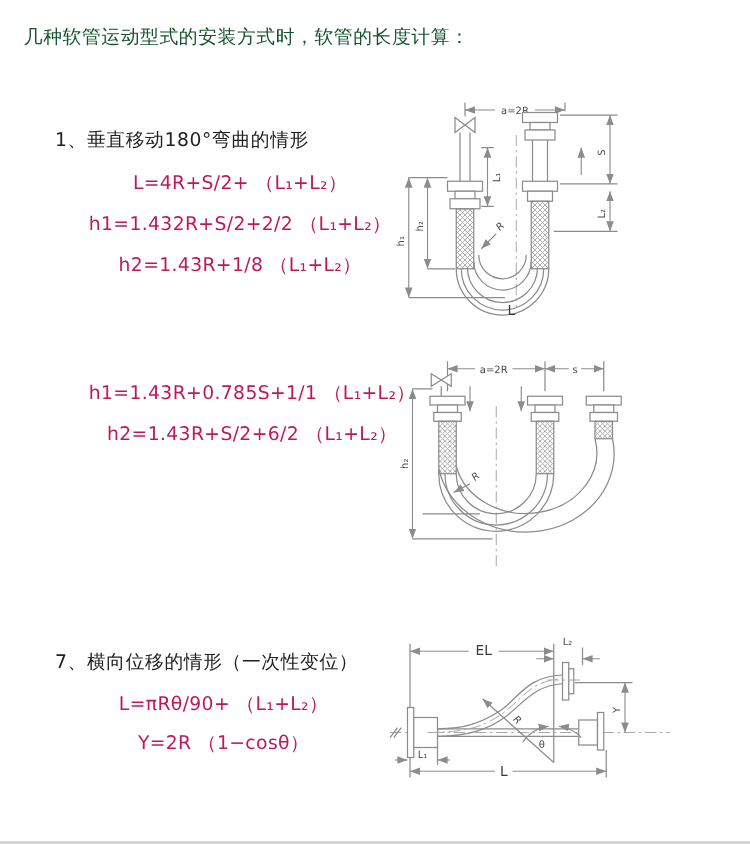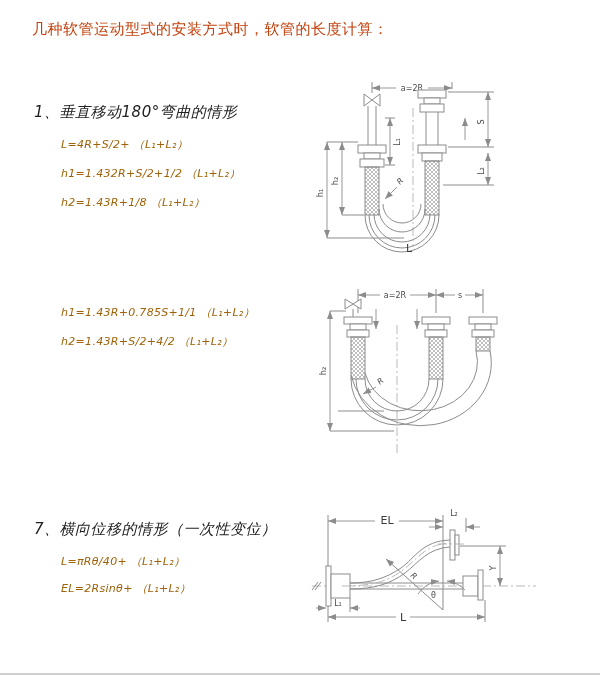--- a/index.html
+++ b/index.html
@@ -3,27 +3,27 @@
 <meta charset="utf-8">
 <style>
   html,body{margin:0;padding:0;}
   body{
     width:600px;height:675px;position:relative;background:#ffffff;
     font-family:"DejaVu Sans","Liberation Sans",sans-serif;
     color:#1f1f1f;overflow:hidden;
     border-right:1px solid #e2e2e2;
   }
   .page-title{
-    position:absolute;left:32px;top:20px;
-    font-size:15px;letter-spacing:.5px;color:#c2410c;
+    position:absolute;left:19px;top:20px;
+    font-size:15px;letter-spacing:.5px;color:#14532d;
   }
-  .section{position:absolute;left:34px;font-style:italic;}
+  .section{position:absolute;left:44px;}
   #s1{top:103px;} #s2{top:305px;} #s3{top:520px;}
   .section-heading{font-size:15px;color:#212121;letter-spacing:.5px;margin:0 0 15px 0;}
-  .formula{font-size:11px;color:#a16207;margin:0 0 14px 27px;letter-spacing:.3px;}
+  .formula{font-size:15px;color:#be185d;margin:0 0 14px 27px;letter-spacing:.3px;text-align:center;}
   #s3 .formula{margin-bottom:12px;}
   .diag{position:absolute;}
   #d1{left:312px;top:68px;}
   #d2{left:312px;top:281px;}
   #d3{left:298px;top:502px;}
   .ln{stroke:#8c8c8c;fill:none;stroke-width:1;}
   .fl{stroke:#8c8c8c;fill:#ffffff;stroke-width:1;}
   .hz{stroke:#8c8c8c;fill:url(#braid);stroke-width:1;}
   .cl{stroke:#a8a8a8;fill:none;stroke-width:.8;stroke-dasharray:9 3 2 3;}
   .dim{stroke:#8c8c8c;fill:none;stroke-width:.9;marker-start:url(#arr);marker-end:url(#arr);}
@@ -34,33 +34,33 @@
   .bottom-border{position:absolute;left:0;right:0;bottom:0;height:2px;background:#cfcfcf;}
 </style>
 </head>
 <body>
 
 <div class="page-title">几种软管运动型式的安装方式时，软管的长度计算：</div>
 
 <div class="section" id="s1">
   <div class="section-heading">1、垂直移动180°弯曲的情形</div>
   <div class="formula">L=4R+S/2+ （L₁+L₂）</div>
-  <div class="formula">h1=1.432R+S/2+1/2 （L₁+L₂）</div>
+  <div class="formula">h1=1.432R+S/2+2/2 （L₁+L₂）</div>
   <div class="formula">h2=1.43R+1/8 （L₁+L₂）</div>
 </div>
 
 <div class="section" id="s2">
   <div class="formula">h1=1.43R+0.785S+1/1 （L₁+L₂）</div>
-  <div class="formula">h2=1.43R+S/2+4/2 （L₁+L₂）</div>
+  <div class="formula">h2=1.43R+S/2+6/2 （L₁+L₂）</div>
 </div>
 
 <div class="section" id="s3">
   <div class="section-heading">7、横向位移的情形（一次性变位）</div>
-  <div class="formula">L=πRθ/40+ （L₁+L₂）</div>
-  <div class="formula">EL=2Rsinθ+ （L₁+L₂）</div>
+  <div class="formula">L=πRθ/90+ （L₁+L₂）</div>
+  <div class="formula">Y=2R （1−cosθ）</div>
 </div>
 
 <svg class="diag" id="d1" width="220" height="196" viewBox="0 0 220 196">
   <defs>
     <marker id="arr" viewBox="0 0 10 10" markerWidth="9" markerHeight="9" refX="9" refY="5" orient="auto-start-reverse" markerUnits="userSpaceOnUse">
       <path d="M0,1.6 L9,5 L0,8.4 Z" fill="#8c8c8c"></path>
     </marker>
     <pattern id="braid" width="4" height="4" patternUnits="userSpaceOnUse">
       <path d="M0,4 L4,0 M0,0 L4,4" stroke="#a3a3a3" stroke-width="0.7" fill="none"></path>
     </pattern>

